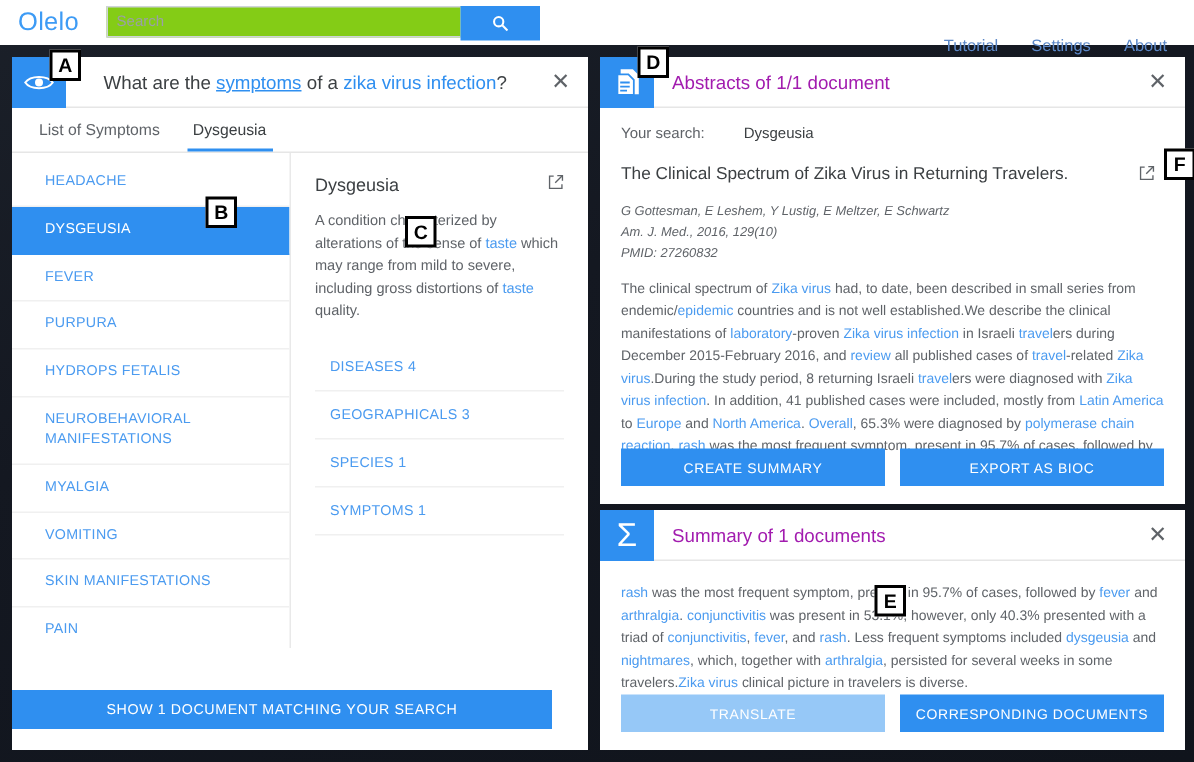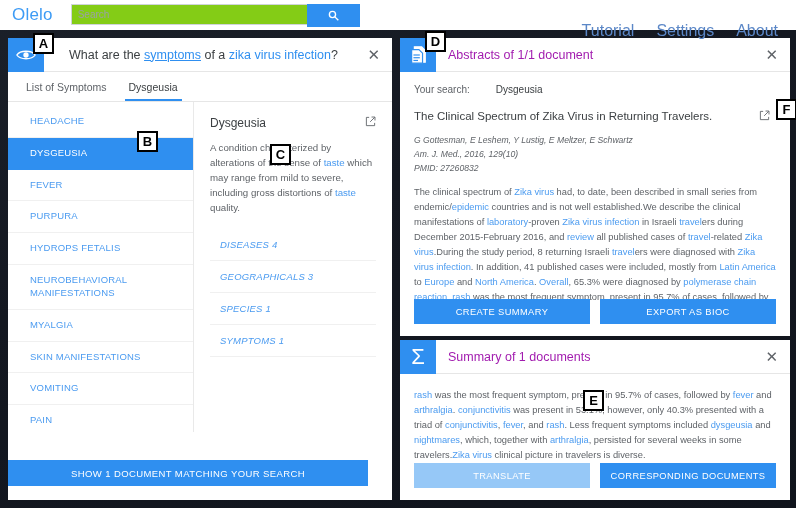--- a/index.html
+++ b/index.html
@@ -24,21 +24,21 @@
     width: 236px; height: 21px; border: 1px solid #cfd4d9; border-right: none;
     font-size: 10px; color: #333; padding: 0 6px;
     font-family: "Liberation Sans", sans-serif; outline: none; background: #84cc16;
   }
   .search-input::placeholder { color: #9aa0a6; }
   .search-btn {
     width: 53px; height: 23px; background: #2f8ff0; border: none;
     color: #fff; cursor: pointer; display: flex; align-items: center; justify-content: center;
   }
   .navlinks { margin-left: auto; display: flex; gap: 22px; padding-right: 6px; }
-  .navlink { color: #5b87c7; font-size: 16px; text-decoration: none; cursor: pointer; margin-top: 32px; }
+  .navlink { color: #5b87c7; font-size: 11px; text-decoration: none; cursor: pointer; margin-top: 32px; }
 
   
   .panel { position: absolute; background: #fff; z-index: 10; }
   .panel-head {
     display: flex; align-items: center; height: 34px;
     border-bottom: 1px solid #e6e6e6; position: relative;
   }
   .panel-icon {
     width: 36px; height: 34px; background: #2f8ff0;
     display: flex; align-items: center; justify-content: center;
@@ -69,21 +69,21 @@
     font-size: 9.5px; color: #4b9bf0; padding: 9px 0 9px 22px;
     border-bottom: 1px solid #f0f0f0; cursor: pointer; letter-spacing: .2px; line-height: 1.35;
   }
   .symptom.selected { background: #2f8ff0; color: #fff; border-bottom-color: #2f8ff0; }
   .concept { flex: 1; padding: 14px 16px 0 16px; }
   .concept-head { display: flex; align-items: flex-start; }
   .concept-title { font-size: 12px; color: #3c4043; }
   .ext-icon { margin-left: auto; color: #5f6368; cursor: pointer; }
   .concept-def { font-size: 9.7px; color: #5f6368; line-height: 1.55; margin-top: 10px; }
   .concept-def .t { color: #4b9bf0; }
-  .cat-list { margin-top: 14px; font-style: italic; }
+  .cat-list { margin-top: 14px; }
   .cat {
     font-size: 9.5px; color: #4b9bf0; padding: 10px 0 10px 10px;
     border-bottom: 1px solid #f0f0f0; cursor: pointer; letter-spacing: .2px;
   }
   .show-btn {
     position: absolute; left: 0; bottom: 14px; width: 360px; height: 26px;
     background: #2f8ff0; color: #fff; border: none; cursor: pointer;
     font-size: 9.5px; letter-spacing: .4px; font-family: "Liberation Sans", sans-serif;
   }
 
@@ -172,22 +172,22 @@
 
   <div class="a-body">
     <div class="symptom-list">
       <div class="symptom">HEADACHE</div>
       <div class="symptom selected">DYSGEUSIA</div>
       <div class="symptom">FEVER</div>
       <div class="symptom">PURPURA</div>
       <div class="symptom">HYDROPS FETALIS</div>
       <div class="symptom">NEUROBEHAVIORAL MANIFESTATIONS</div>
       <div class="symptom">MYALGIA</div>
+      <div class="symptom">VOMITING</div>
       <div class="symptom">SKIN MANIFESTATIONS</div>
-      <div class="symptom">VOMITING</div>
       <div class="symptom">PAIN</div>
 
     </div>
 
     <div class="concept">
       <div class="concept-head">
         <div class="concept-title">Dysgeusia</div>
         <div class="ext-icon">
           <svg width="11" height="11" viewBox="0 0 16 16" fill="none" stroke="#5f6368" stroke-width="1.3">
             <path d="M6 2 H2 V14 H14 V10"></path>

